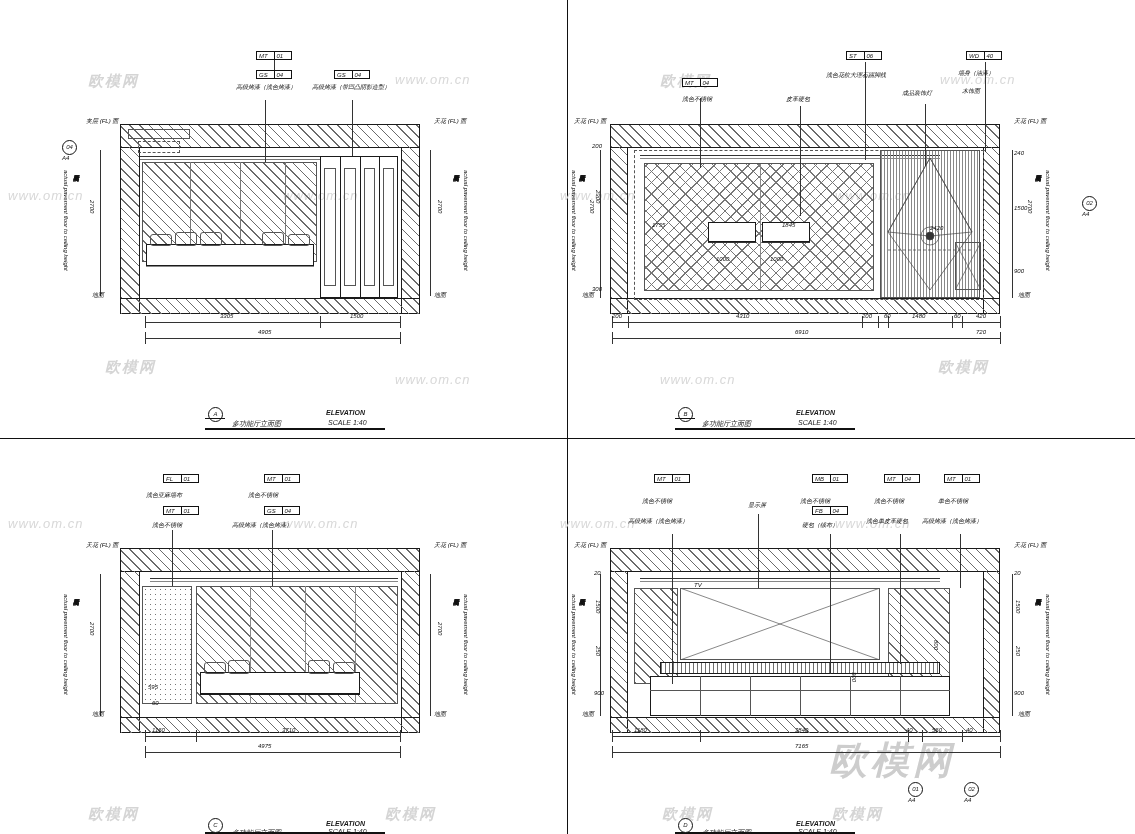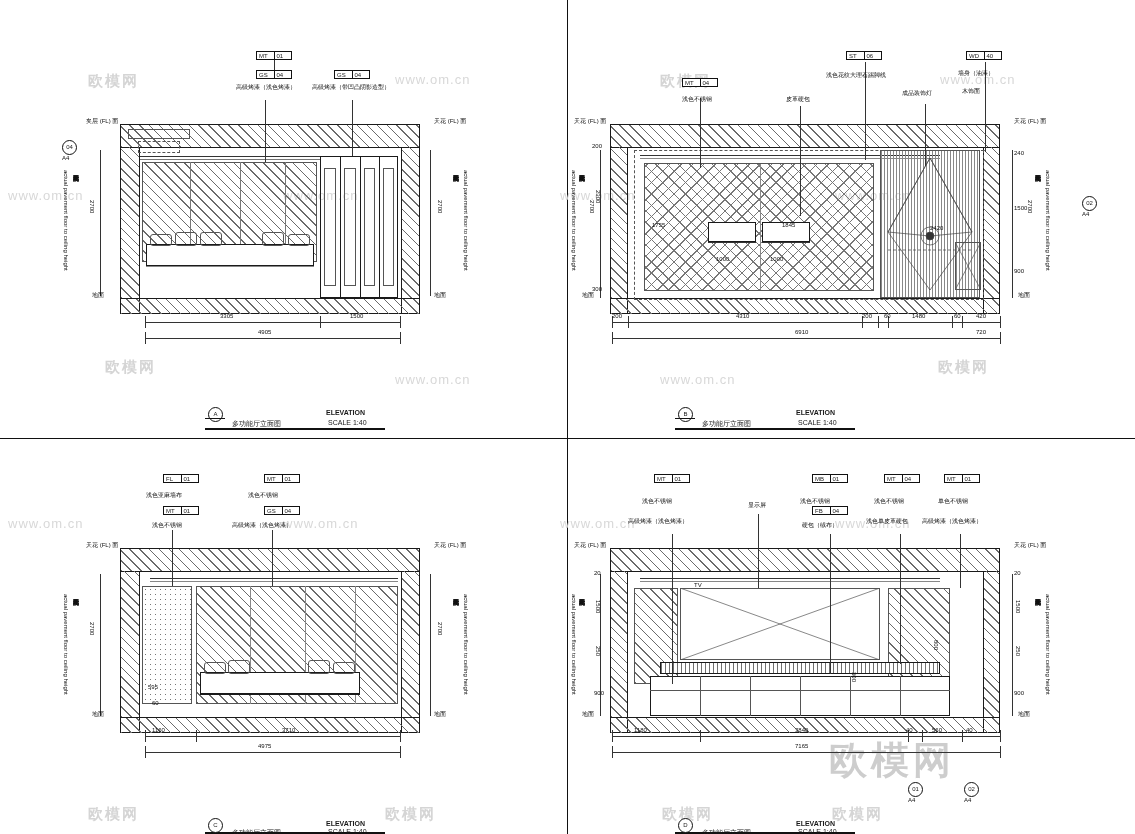--- a/index.html
+++ b/index.html
@@ -1,18 +1,18 @@
 <!DOCTYPE html>
 <html><head>
 <meta charset="utf-8">
 <style>
   html,body{margin:0;padding:0;background:#ffffff;}
   body{width:1135px;height:834px;position:relative;overflow:hidden;
        font-family:"Liberation Sans", sans-serif;color:#1a1a1a;}
-  .sheet{position:absolute;left:0;top:0;width:967px;height:834px;}
+  .sheet{position:absolute;left:0;top:0;width:967px;height:834px;font-style:italic;}
 
   
   .wm{position:absolute;color:#d8d8d8;font-size:13px;letter-spacing:1px;
       white-space:nowrap;user-select:none;}
   .wm-logo{position:absolute;color:#d5d5d5;font-weight:bold;font-size:15px;
       letter-spacing:2px;white-space:nowrap;}
   .wm-corner{position:absolute;right:12px;bottom:48px;color:#cdcdcd;
       font-size:38px;font-weight:bold;letter-spacing:4px;}
 
   

